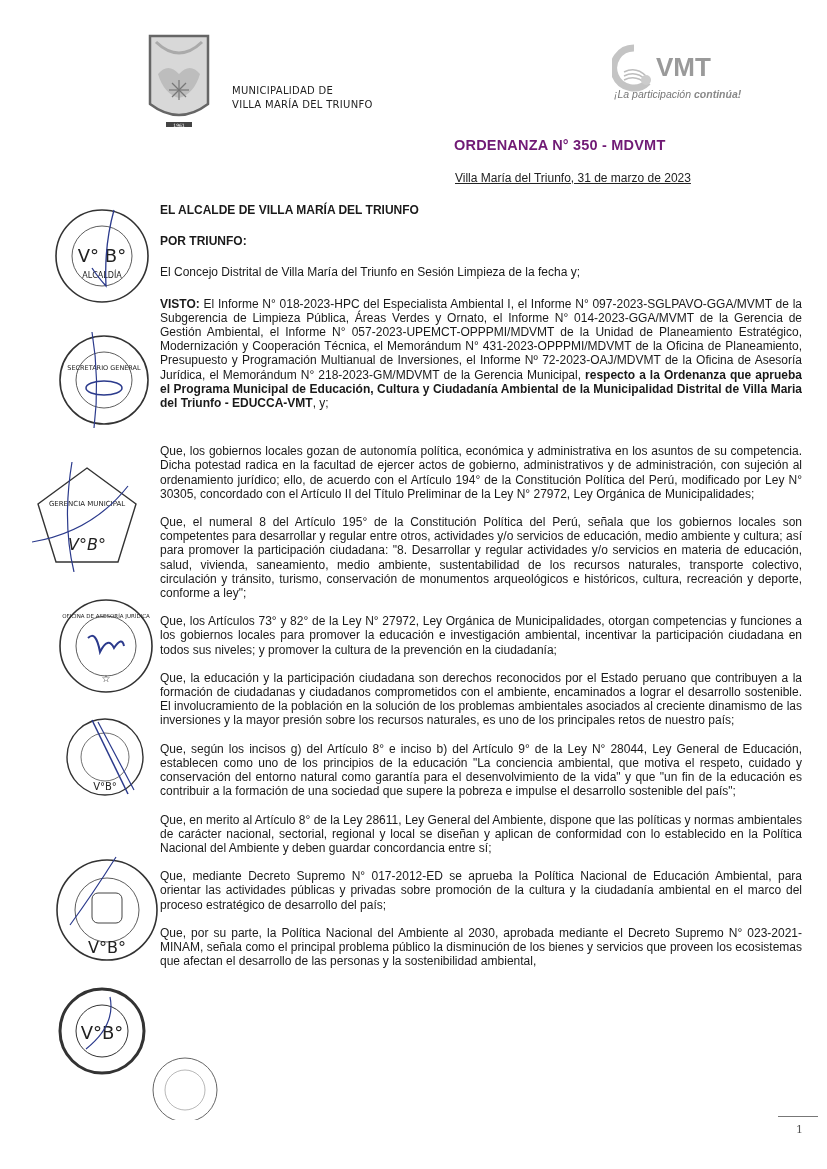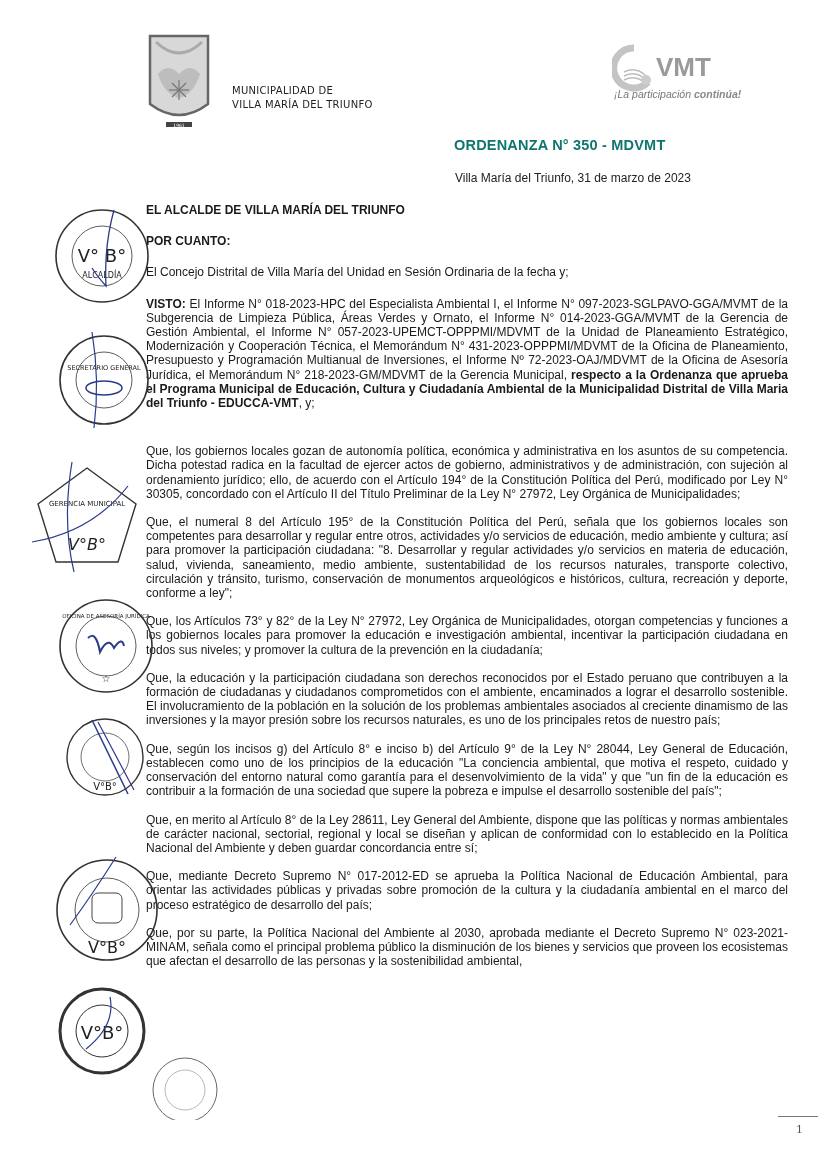--- a/index.html
+++ b/index.html
@@ -3,23 +3,23 @@
 <meta charset="utf-8">
 <style>
   html, body { margin:0; padding:0; background:#ffffff; }
   body { width:827px; height:1169px; position:relative; overflow:hidden; color:#111; font-family:"Liberation Sans", sans-serif; }
   .abs { position:absolute; }
   .crest { left:148px; top:34px; width:62px; height:96px; }
   .muni-name { left:232px; top:84px; width:160px; text-align:left; font-family:"DejaVu Sans", sans-serif; font-size:10px; line-height:14px; letter-spacing:0.3px; color:#222; }
   .vmt-logo { left:612px; top:42px; width:150px; height:64px; }
   .vmt-tag { left:614px; top:88px; width:160px; font-size:10.5px; font-style:italic; color:#777; }
   .vmt-tag b { font-weight:bold; color:#888;margin-top:28px; }
-  .ord-title { left:454px; top:137px; font-size:14.5px; font-weight:bold; letter-spacing:0.2px; color:#0f766e; }
-  .ord-date { left:455px; top:171px; font-size:12px; color:#222; }
-  .body { left:146px; top:203px; width:642px; font-size:12px; line-height:14.2px; color:#1a1a1a; }
+  .ord-title { left:454px; top:137px; font-size:14.5px; font-weight:bold; letter-spacing:0.2px; color:#701a75; }
+  .ord-date { left:455px; top:171px; font-size:12px; color:#222;text-decoration:underline; }
+  .body { left:160px; top:203px; width:642px; font-size:12px; line-height:14.2px; color:#1a1a1a; }
   .body p { margin:0; text-align:justify; }
   .h { font-weight:bold; }
   .gap1 { height:17px; }
   .gap2 { height:14px; }
   .stamp { position:absolute; }
   .page-num { left:796px; top:1123px; font-size:11px; color:#555; font-family:"DejaVu Serif", serif; }
   .page-rule { left:778px; top:1116px; width:40px; height:1px; background:#777; }
 </style>
 </head>
 <body>
@@ -53,23 +53,23 @@
   <text x="44" y="34" font-size="26" font-weight="bold" fill="#9a9a9a" font-family="Liberation Sans, sans-serif">VMT</text>
 </svg>
 <div class="abs vmt-tag"><span>¡La participación </span><b>continúa!</b></div>
 
 <div class="abs ord-title">ORDENANZA N° 350 - MDVMT</div>
 <div class="abs ord-date">Villa María del Triunfo, 31 de marzo de 2023</div>
 
 <div class="abs body">
   <p class="h">EL ALCALDE DE VILLA MARÍA DEL TRIUNFO</p>
   <div class="gap1"></div>
-  <p class="h">POR CUANTO:</p>
+  <p class="h">POR TRIUNFO:</p>
   <div class="gap1"></div>
-  <p>El Concejo Distrital de Villa María del Unidad en Sesión Ordinaria de la fecha y;</p>
+  <p>El Concejo Distrital de Villa María del Triunfo en Sesión Limpieza de la fecha y;</p>
   <div class="gap1"></div>
   <p><b>VISTO: </b><span>El Informe N° 018-2023-HPC del Especialista Ambiental I, el Informe N° 097-2023-SGLPAVO-GGA/MVMT de la Subgerencia de Limpieza Pública, Áreas Verdes y Ornato, el Informe N° 014-2023-GGA/MVMT de la Gerencia de Gestión Ambiental, el Informe N° 057-2023-UPEMCT-OPPPMI/MDVMT de la Unidad de Planeamiento Estratégico, Modernización y Cooperación Técnica, el Memorándum N° 431-2023-OPPPMI/MDVMT de la Oficina de Planeamiento, Presupuesto y Programación Multianual de Inversiones,  el Informe Nº 72-2023-OAJ/MDVMT de la Oficina de Asesoría Jurídica, el Memorándum N° 218-2023-GM/MDVMT de la Gerencia Municipal, </span><b>respecto a la Ordenanza que aprueba el Programa Municipal de Educación, Cultura y Ciudadanía Ambiental de la Municipalidad Distrital de Villa Maria del Triunfo - EDUCCA-VMT</b><span>, y;</span></p>
   <div class="gap1"></div>
   <div class="gap1"></div>
   <p>Que, los gobiernos locales gozan de autonomía política, económica y administrativa en los asuntos de su competencia. Dicha potestad radica en la facultad de ejercer actos de gobierno, administrativos y de administración, con sujeción al ordenamiento jurídico; ello, de acuerdo con el Artículo 194° de la Constitución Política del Perú, modificado por Ley N° 30305, concordado con el Artículo II del Título Preliminar de la Ley N° 27972, Ley Orgánica de Municipalidades;</p>
   <div class="gap2"></div>
   <p>Que, el numeral 8 del Artículo 195° de la Constitución Política del Perú, señala que los gobiernos locales son competentes para desarrollar y regular entre otros, actividades y/o servicios de educación, medio ambiente y cultura; así para promover la participación ciudadana: "8. Desarrollar y regular actividades y/o servicios en materia de educación, salud, vivienda, saneamiento, medio ambiente, sustentabilidad de los recursos naturales, transporte colectivo, circulación y tránsito, turismo, conservación de monumentos arqueológicos e históricos, cultura, recreación y deporte, conforme a ley";</p>
   <div class="gap2"></div>
   <p>Que, los Artículos 73° y 82° de la Ley N° 27972, Ley Orgánica de Municipalidades, otorgan competencias y funciones a los gobiernos locales para promover la educación e investigación ambiental, incentivar la participación ciudadana en todos sus niveles; y promover la cultura de la prevención en la ciudadanía;</p>
   <div class="gap2"></div>

